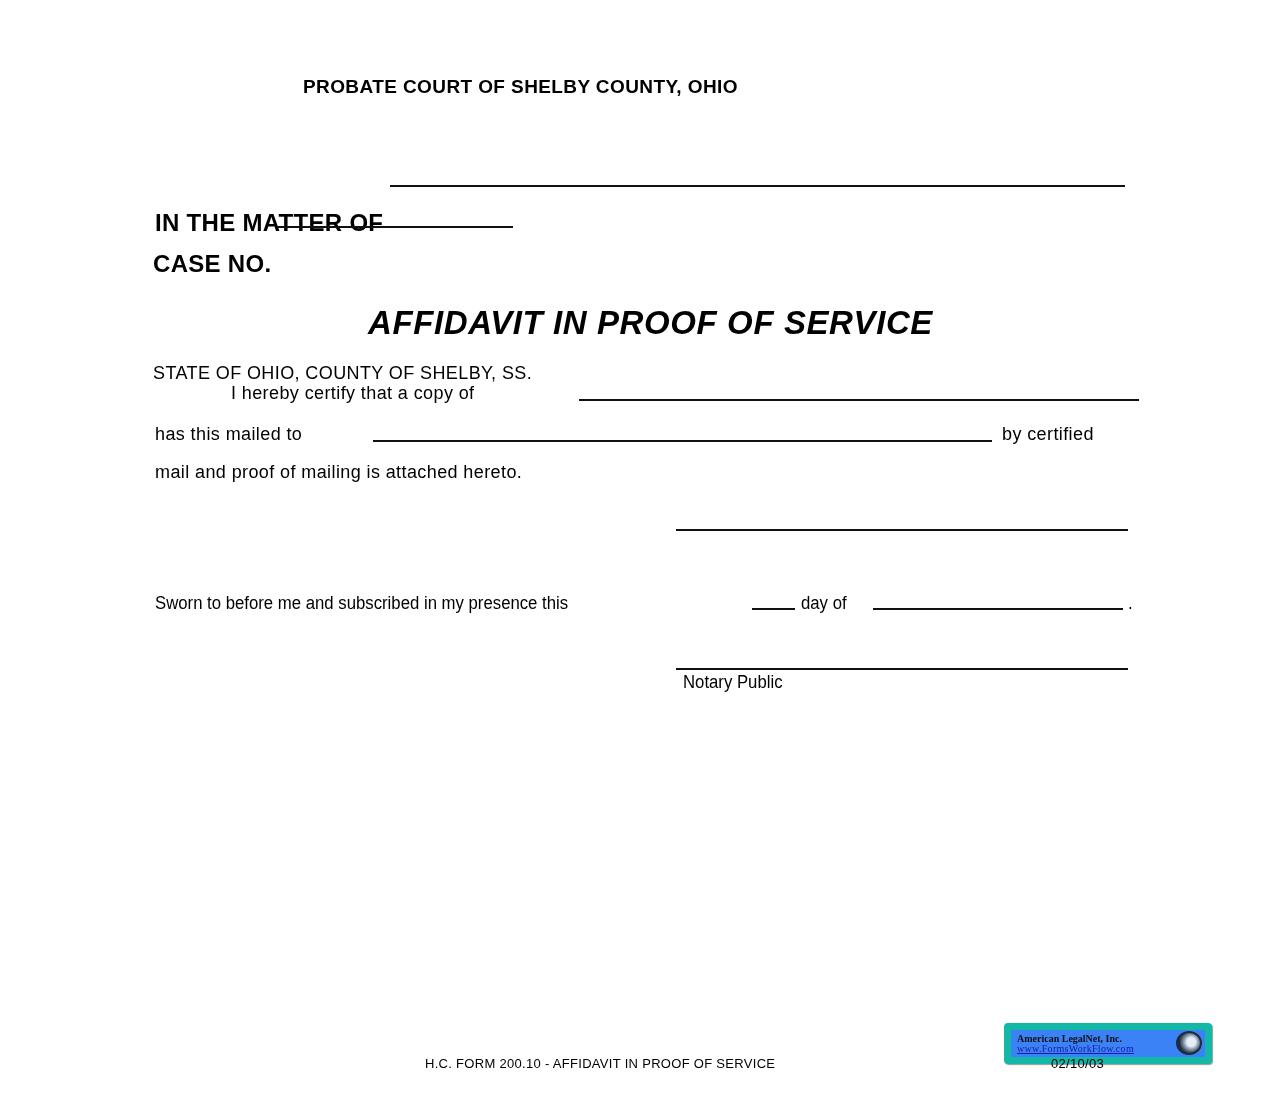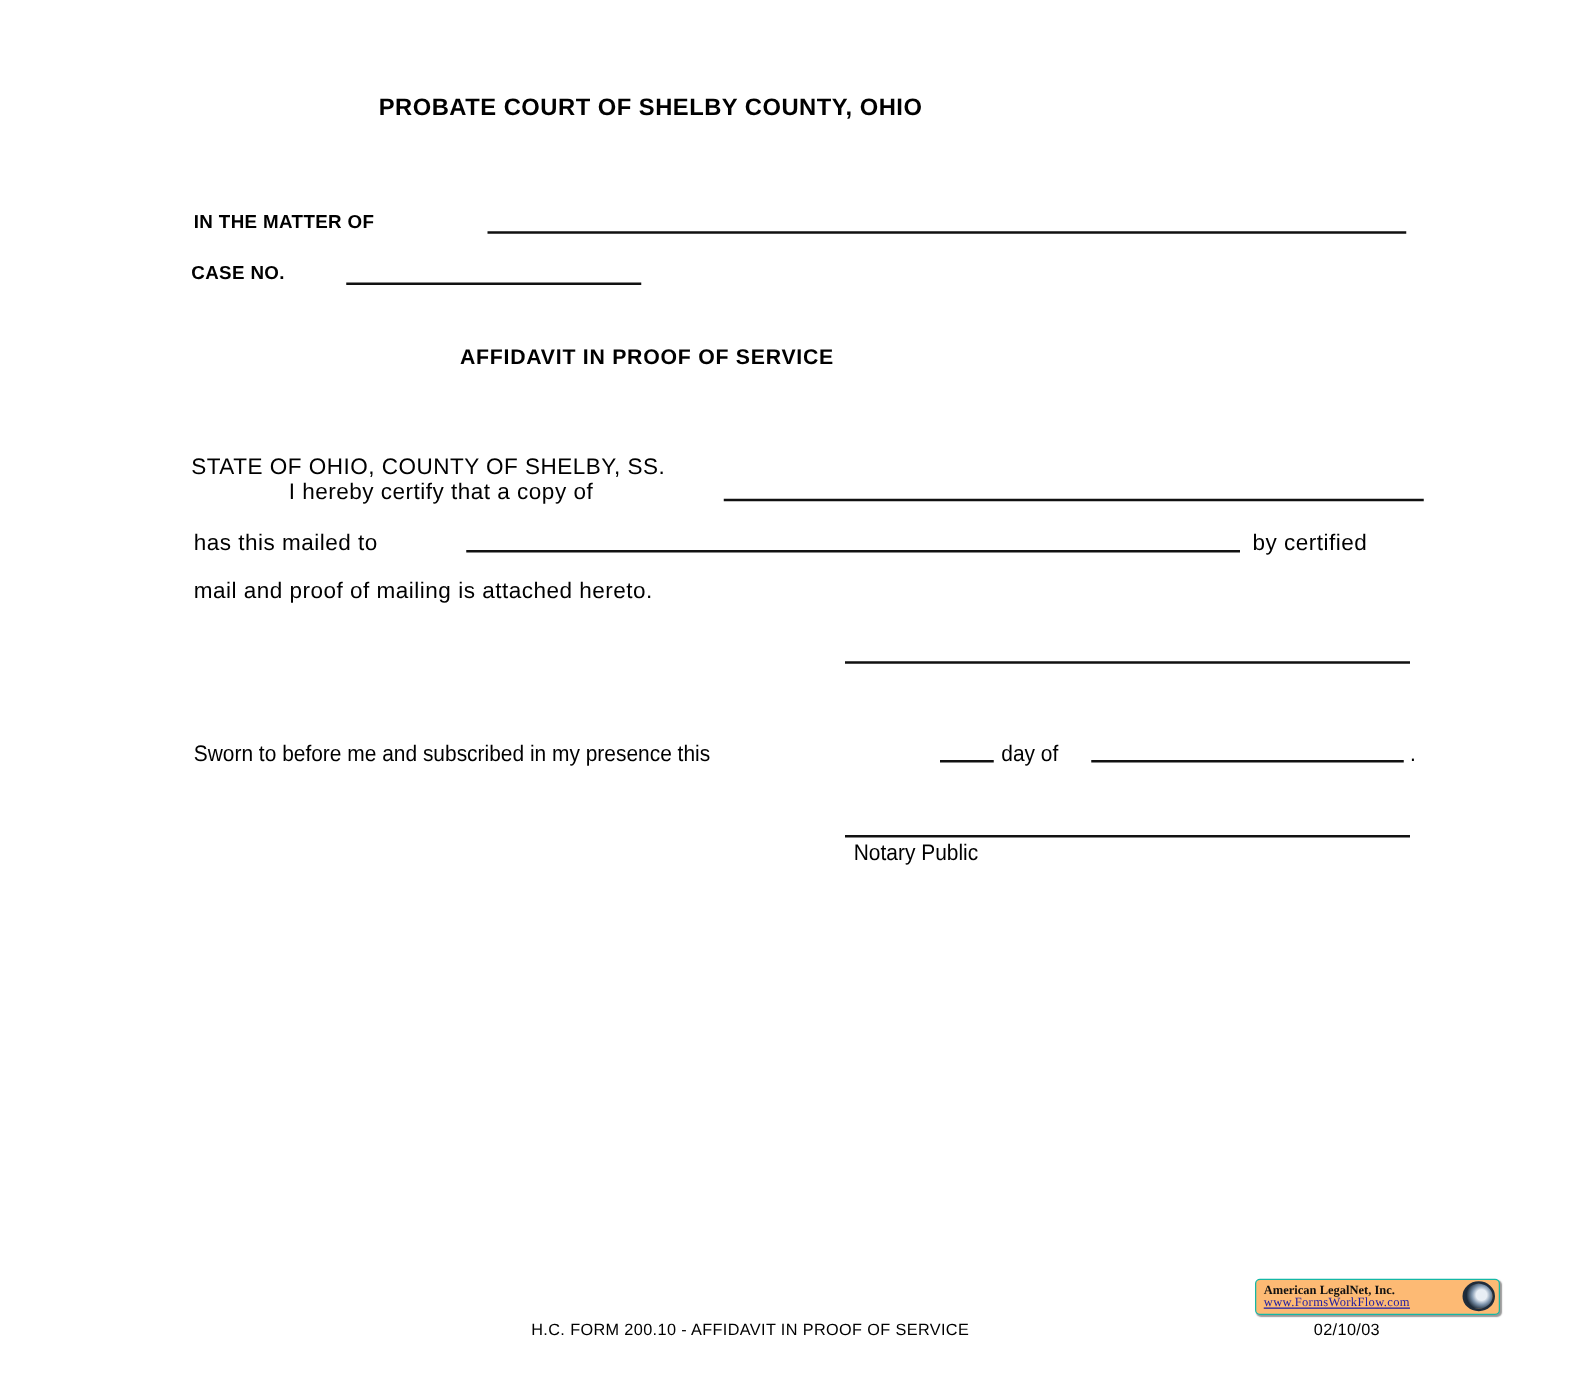--- a/index.html
+++ b/index.html
@@ -1,27 +1,27 @@
 <!DOCTYPE html>
 <html><head>
 <meta charset="utf-8">
 <style>
   html, body { margin: 0; padding: 0; background: #ffffff; }
   body { width: 1275px; height: 1100px; position: relative; overflow: hidden;
          font-family: "Liberation Sans", "DejaVu Sans", sans-serif; color: #000; }
   .abs { position: absolute; white-space: nowrap; }
   .court { left: 303px; top: 76px; font-size: 19px; font-weight: bold; letter-spacing: 0.4px; }
-  .lbl-bold { font-size: 15px; font-weight: bold; letter-spacing: 0.3px; }
-  .title { left: 368px; top: 276px; font-size: 17px; font-weight: bold; letter-spacing: 0.6px; }
+  .lbl-bold { font-size: 24px; font-weight: bold; letter-spacing: 0.3px; margin-top: 40px; }
+  .title { left: 368px; top: 304px; font-size: 33px; font-weight: bold; letter-spacing: 0.6px; font-style: italic; }
   .body-txt { font-size: 18px; letter-spacing: 0.4px; }
   .field { position: absolute; height: 2px; background: #111; border: none; padding: 0; margin: 0; }
   .sworn { font-size: 18px; transform: scaleX(0.93); transform-origin: left top; }
   .footer { font-size: 13px; letter-spacing: 0.3px; }
   .logo { position: absolute; left: 1004px; top: 1023px; width: 194px; height: 27px;
-          border: 1px solid #14b8a6; border-radius: 4px; background: #fdba74; box-shadow: 1px 1px 1px #999; }
+          border: 7px solid #14b8a6; border-radius: 4px; background: #3b82f6; box-shadow: 1px 1px 1px #999; }
   .logo-name { position: absolute; left: 6px; top: 3px; font-family: "Liberation Serif", serif;
                font-size: 10px; font-weight: bold; color: #111; }
   .logo-url { position: absolute; left: 6px; top: 13px; font-family: "Liberation Serif", serif;
               font-size: 10px; color: #1a1aa6; text-decoration: underline; letter-spacing: 0.3px; }
   .globe { position: absolute; right: 3px; top: 1px; width: 26px; height: 24px; border-radius: 50%;
            background: radial-gradient(circle at 60% 45%, #e8eef5 0 25%, #7d93ab 45%, #1d2a38 70%);
            border: 2px solid #202c3a; box-sizing: border-box; }
 </style>
 </head>
 <body>

